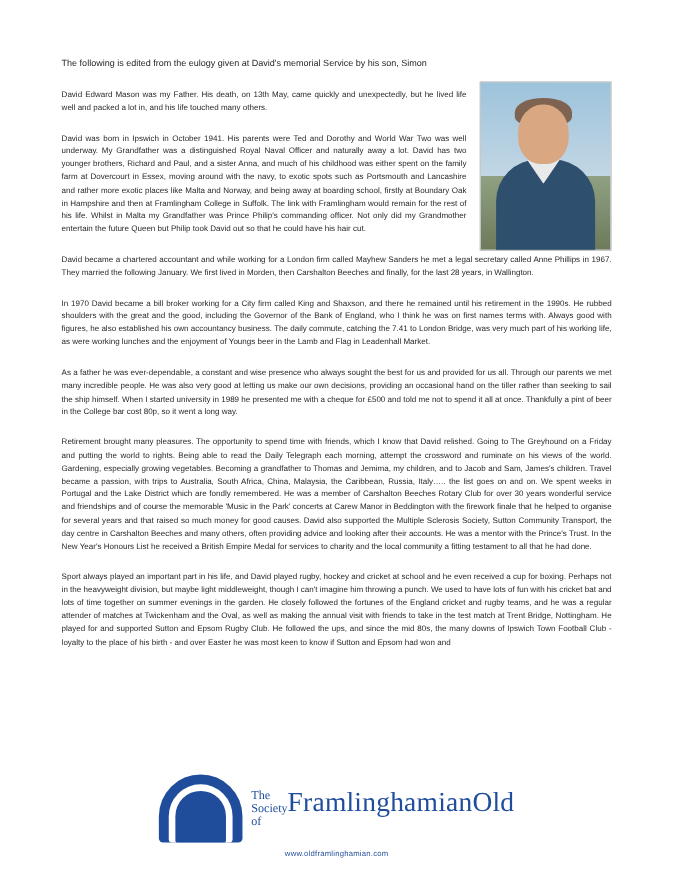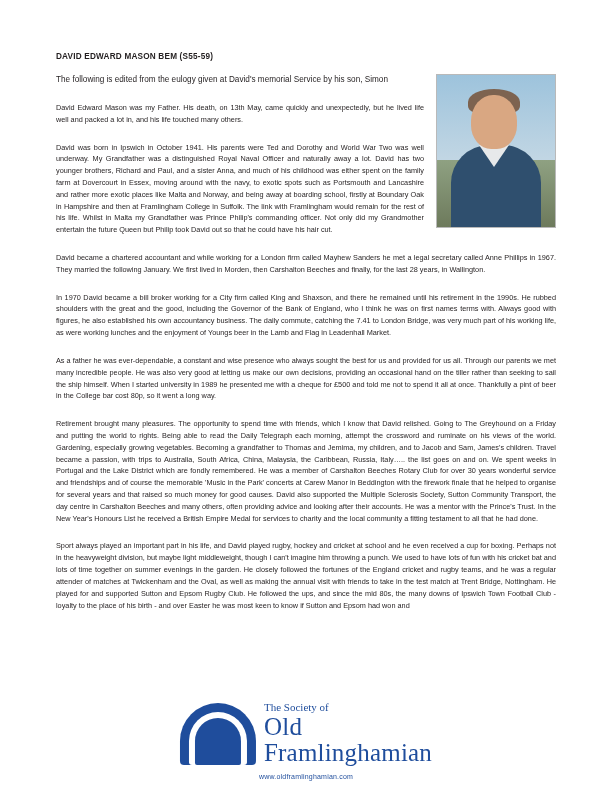--- a/index.html
+++ b/index.html
@@ -133,21 +133,20 @@
   }
   .logo-mark .inner2 {
     position: absolute;
     left: 15px; top: 15px;
     width: 46px; height: 47px;
     border-radius: 23px 23px 2px 2px;
     background: #1f4d9c;
   }
   .logo-words {
     display: flex;
-    flex-direction: column;
     justify-content: center;
   }
   .logo-small {
     font-family: "Liberation Serif", serif;
     font-size: 11px;
     color: #1f4d9c;
     line-height: 1.1;
   }
   .logo-big {
     font-family: "Liberation Serif", serif;
@@ -173,40 +172,39 @@
 
   <div class="portrait">
     <div class="sky"></div>
     <div class="ground"></div>
     <div class="body"></div>
     <div class="collar"></div>
     <div class="hair"></div>
     <div class="head"></div>
   </div>
 
-  <h1 class="title">DAVID EDWARD MASON BEM (S55-59)</h1>
   <p class="subtitle">The following is edited from the eulogy given at David's memorial Service by his son, Simon</p>
 
   <p class="body-text wrap-right">David Edward Mason was my Father.  His death, on 13th May, came quickly and unexpectedly, but he lived life well and packed a lot in, and his life touched many others.</p>
   <p class="body-text wrap-right">David was born in Ipswich in October 1941.  His parents were Ted and Dorothy and World War Two was well underway. My Grandfather was a distinguished Royal Naval Officer and naturally away a lot. David has two younger brothers, Richard and Paul, and a sister Anna, and much of his childhood was either spent on the family farm at Dovercourt in Essex, moving around with the navy, to exotic spots such as Portsmouth and Lancashire and rather more exotic places like Malta and Norway, and being away at boarding school, firstly at Boundary Oak in Hampshire and then at Framlingham College in Suffolk.  The link with Framlingham would remain for the rest of his life.  Whilst in Malta my Grandfather was Prince Philip's commanding officer.  Not only did my Grandmother entertain the future Queen but Philip took David out so that he could have his hair cut.</p>
   <p class="body-text">David became a chartered accountant and while working for a London firm called Mayhew Sanders he met a legal secretary called Anne Phillips in 1967.  They married the following January.  We first lived in Morden, then Carshalton Beeches and finally, for the last 28 years, in Wallington.</p>
   <p class="body-text">In 1970 David became a bill broker working for a City firm called King and Shaxson, and there he remained until his retirement in the 1990s.  He rubbed shoulders with the great and the good, including the Governor of the Bank of England, who I think he was on first names terms with.  Always good with figures, he also established his own accountancy business.  The daily commute, catching the 7.41 to London Bridge, was very much part of his working life, as were working lunches and the enjoyment of Youngs beer in the Lamb and Flag in Leadenhall Market.</p>
   <p class="body-text">As a father he was ever-dependable, a constant and wise presence who always sought the best for us and provided for us all.  Through our parents we met many incredible people.  He was also very good at letting us make our own decisions, providing an occasional hand on the tiller rather than seeking to sail the ship himself.  When I started university in 1989 he presented me with a cheque for £500 and told me not to spend it all at once.  Thankfully a pint of beer in the College bar cost 80p, so it went a long way.</p>
   <p class="body-text">Retirement brought many pleasures.  The opportunity to spend time with friends, which I know that David relished.  Going to The Greyhound on a Friday and putting the world to rights.  Being able to read the Daily Telegraph each morning, attempt the crossword and ruminate on his views of the world.  Gardening, especially growing vegetables.  Becoming a grandfather to Thomas and Jemima, my children, and to Jacob and Sam, James's children.  Travel became a passion, with trips to Australia, South Africa, China, Malaysia, the Caribbean, Russia, Italy….. the list goes on and on.  We spent weeks in Portugal and the Lake District which are fondly remembered.  He was a member of Carshalton Beeches Rotary Club for over 30 years wonderful service and friendships and of course the memorable 'Music in the Park' concerts at Carew Manor in Beddington with the firework finale that he helped to organise for several years and that raised so much money for good causes.  David also supported the Multiple Sclerosis Society, Sutton Community Transport, the day centre in Carshalton Beeches and many others, often providing advice and looking after their accounts.  He was a mentor with the Prince's Trust.  In the New Year's Honours List he received a British Empire Medal for services to charity and the local community a fitting testament to all that he had done.</p>
   <p class="body-text">Sport always played an important part in his life, and David played rugby, hockey and cricket at school and he even received a cup for boxing.  Perhaps not in the heavyweight division, but maybe light middleweight, though I can't imagine him throwing a punch.  We used to have lots of fun with his cricket bat and lots of time together on summer evenings in the garden.  He closely followed the fortunes of the England cricket and rugby teams, and he was a regular attender of matches at Twickenham and the Oval, as well as making the annual visit with friends to take in the test match at Trent Bridge, Nottingham.  He played for and supported Sutton and Epsom Rugby Club.  He followed the ups, and since the mid 80s, the many downs of Ipswich Town Football Club - loyalty to the place of his birth - and over Easter he was most keen to know if Sutton and Epsom had won and</p>
 
   <div class="footer">
     <div class="logo-wrap">
       <div class="logo-mark">
         <div class="arch"></div>
         <div class="inner"></div>
         <div class="inner2"></div>
       </div>
       <div class="logo-words">
         <div class="logo-small">The Society of</div>
+        <div class="logo-big">Framlinghamian</div>
         <div class="logo-big">Old</div>
-        <div class="logo-big">Framlinghamian</div>
       </div>
     </div>
     <div class="logo-url">www.oldframlinghamian.com</div>
   </div>
 
 </div>
 
 </body></html>

